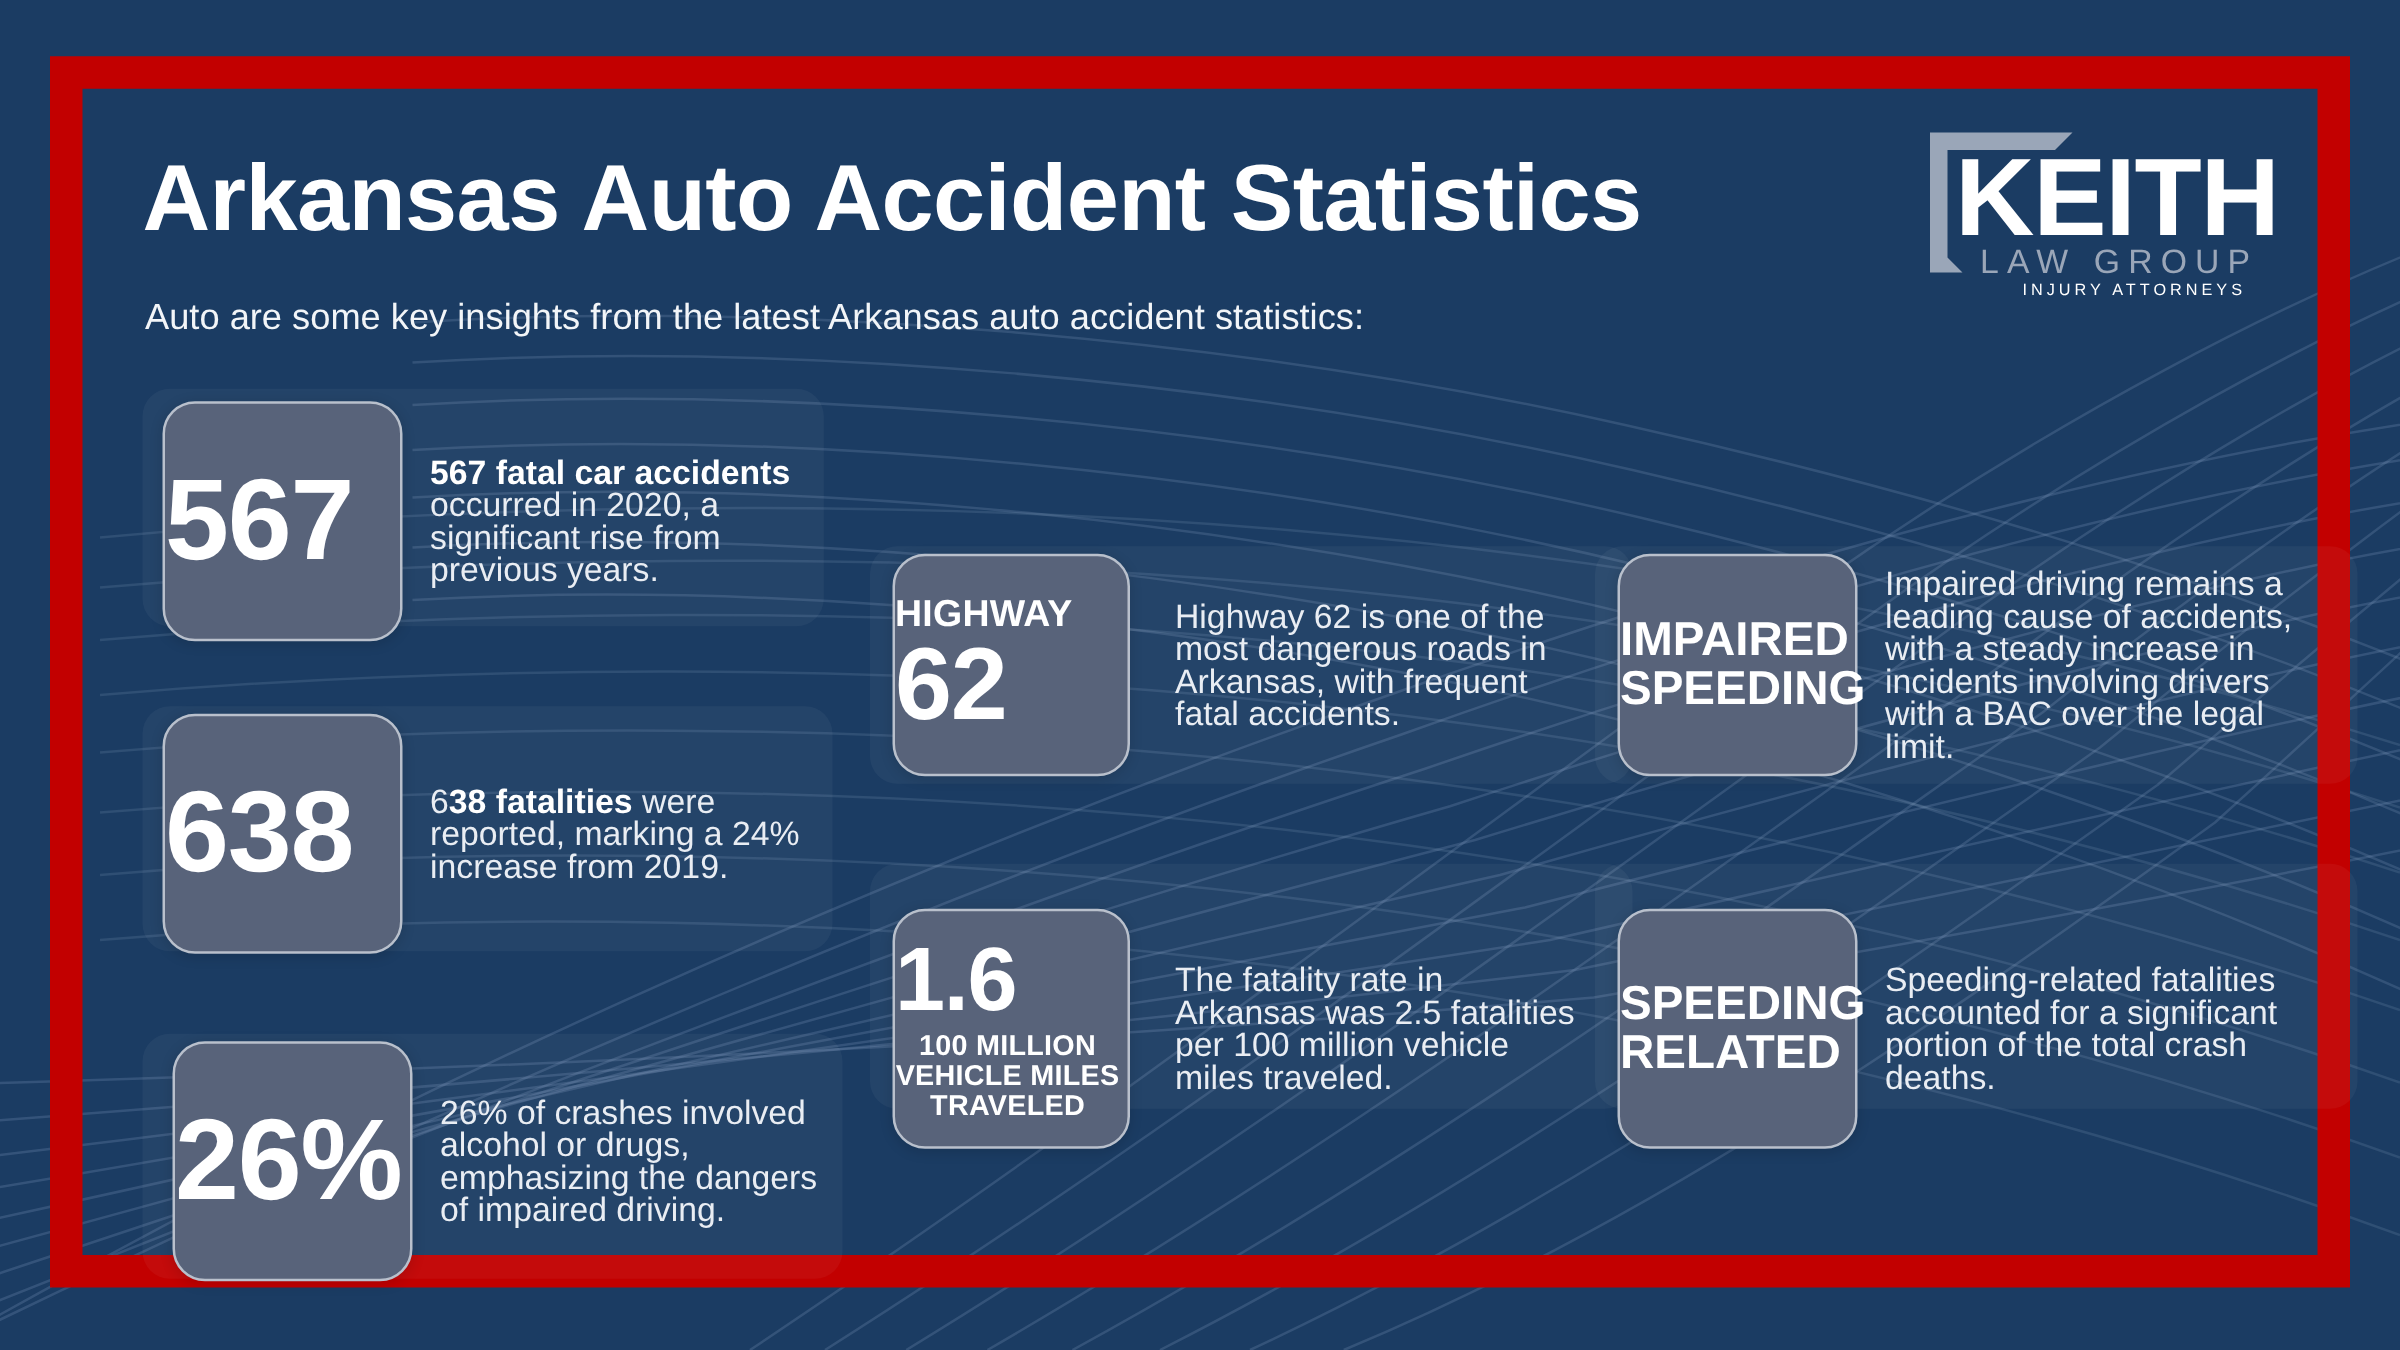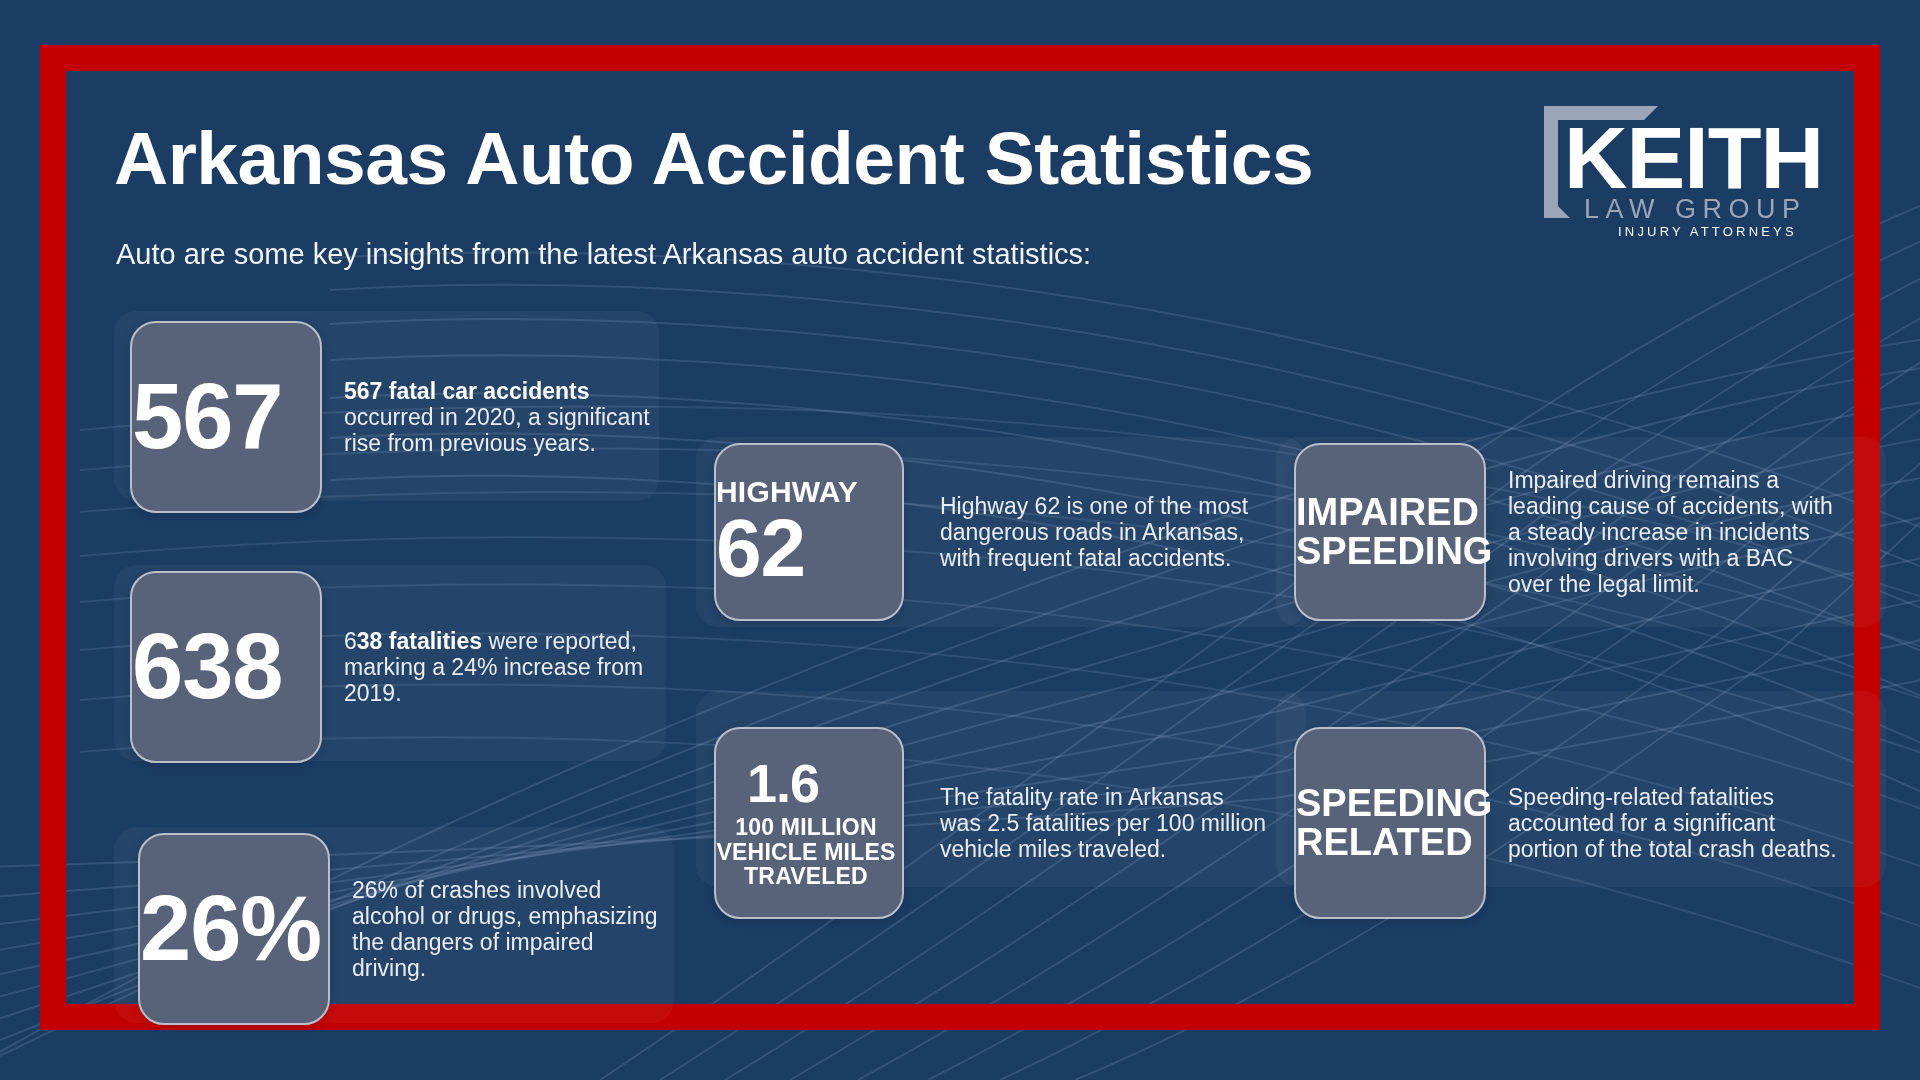--- a/index.html
+++ b/index.html
@@ -126,21 +126,21 @@
     font-stretch: condensed;
   }
   .stat-box .word {
     font-weight: 700;
     line-height: 1.02;
     letter-spacing: 0px;
     font-stretch: condensed;
   }
   .stat-desc {
     color: #e9edf3;
-    font-size: 23px;
+    font-size: 27px;
     line-height: 26px;
     font-weight: 400;
   }
   .stat-desc b { font-weight: 700; color: #ffffff; }
 
   
   .colA .stat-box { width: 192px; height: 192px; }
   .colA .stat-box .big { font-size: 92px; }
   .colA .stat-desc { width: 310px; margin-left: 22px; }
 
@@ -262,21 +262,21 @@
   <div class="stat colB" style="left:648px; top:372px;">
     <div class="stat-box">
       <div class="kicker" style="font-size:30px;">HIGHWAY</div>
       <div class="big" style="font-size:82px; margin-top:2px;">62</div>
     </div>
     <div class="stat-desc">Highway 62 is one of the most dangerous roads in Arkansas, with frequent fatal accidents.</div>
   </div>
 
   <div class="stat colB" style="left:648px; top:656px;">
     <div class="stat-box" style="height:192px;">
-      <div class="big" style="font-size:54px;margin-left:31px;">1.6</div>
+      <div class="big" style="font-size:72px;">1.6</div>
       <div class="sub" style="font-size:23px; margin-top:6px; width:180px;">100 MILLION VEHICLE MILES TRAVELED</div>
     </div>
     <div class="stat-desc">The fatality rate in Arkansas was 2.5 fatalities per 100 million vehicle miles traveled.</div>
   </div>
 
   <div class="stat colC" style="left:1228px; top:372px;">
     <div class="stat-box">
       <div class="word" style="font-size:38px; width:172px;">IMPAIRED SPEEDING</div>
     </div>
     <div class="stat-desc">Impaired driving remains a leading cause of accidents, with a steady increase in incidents involving drivers with a BAC over the legal limit.</div>

